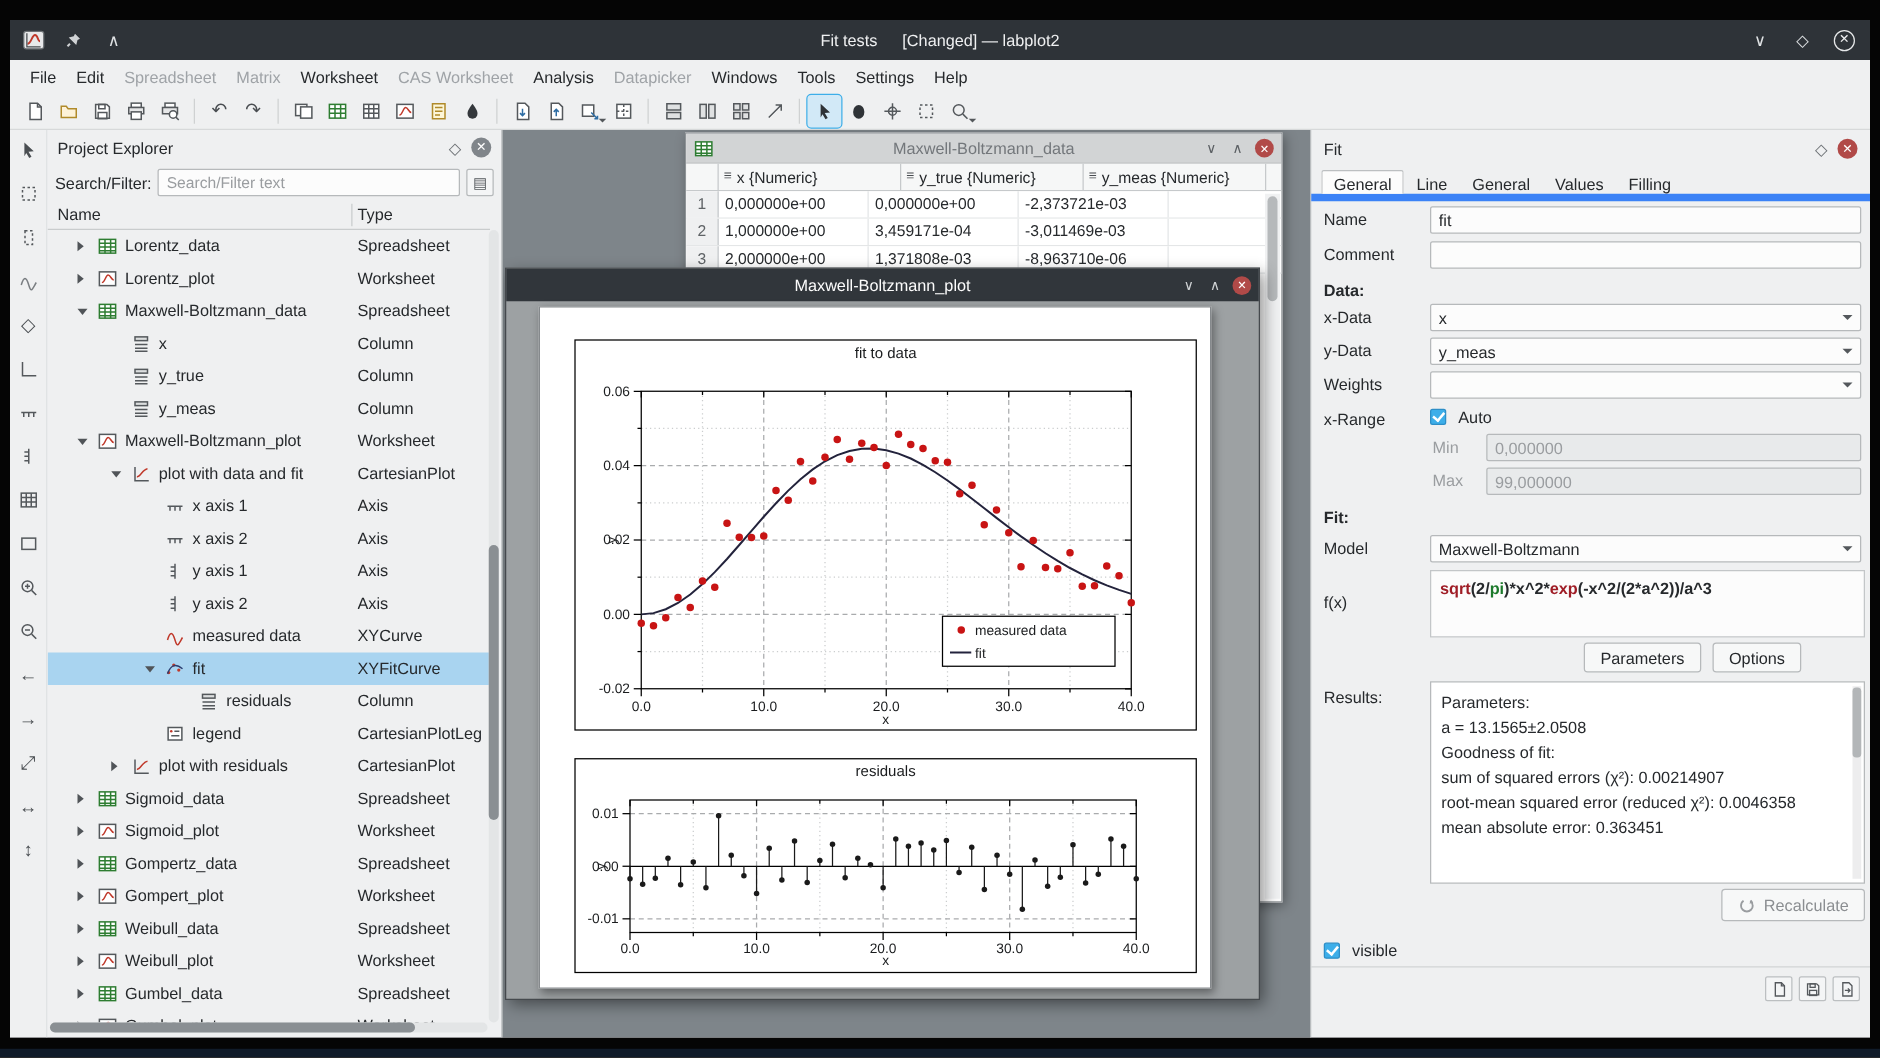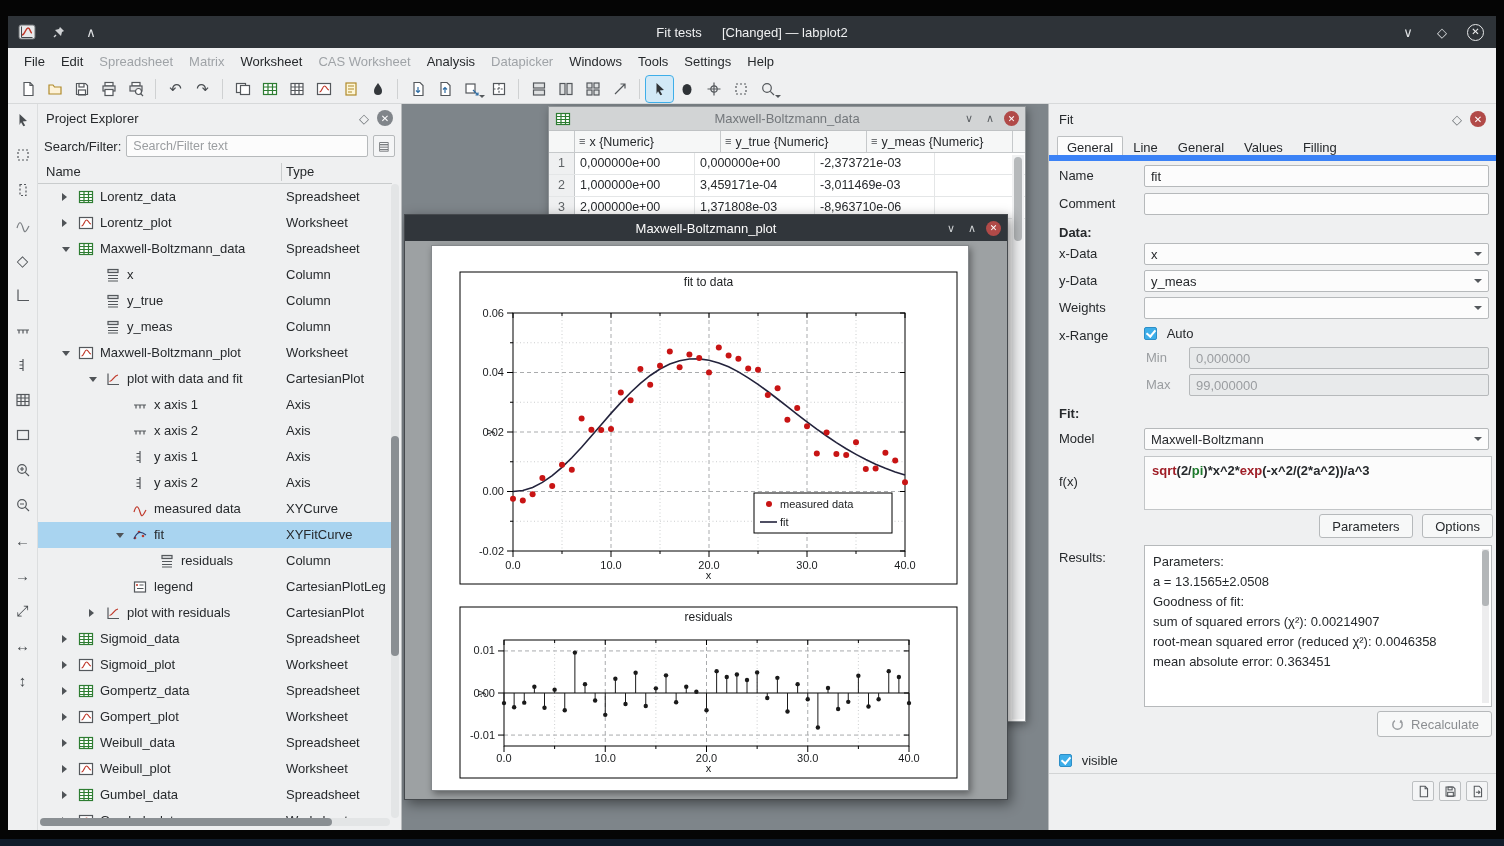--- a/index.html
+++ b/index.html
@@ -1059,21 +1059,21 @@
       <span class="flabel fbold" style="top:302px">Fit:</span>
       <span class="flabel" style="top:327px">Model</span>
       <div class="combo" style="top:324px">
           <span>Maxwell-Boltzmann</span>
           <span class="arr"></span>
         </div>
 
       <span class="flabel" style="top:370px">f(x)</span>
       <div id="fd-formula"><span class="seg-func">sqrt</span><span class="seg-plain">(2/</span><span class="seg-const">pi</span><span class="seg-plain">)*x^2*</span><span class="seg-func">exp</span><span class="seg-plain">(-x^2/(2*a^2))/a^3</span></div>
 
-      <div class="abs" style="left:0;top:410px;width:444px;text-align:right">
+      <div class="abs" style="left:0;top:410px;width:392px;text-align:right">
         <span class="btn">Parameters</span>
         <span class="btn" style="margin-left:6px">Options</span>
       </div>
 
       <span class="flabel" style="top:446px">Results:</span>
       <div id="fd-results-box">
         <div id="rb-lines">
             <div class="rline b">Parameters:</div>
             <div class="rline">a = 13.1565±2.0508</div>
             <div class="rline"></div>

